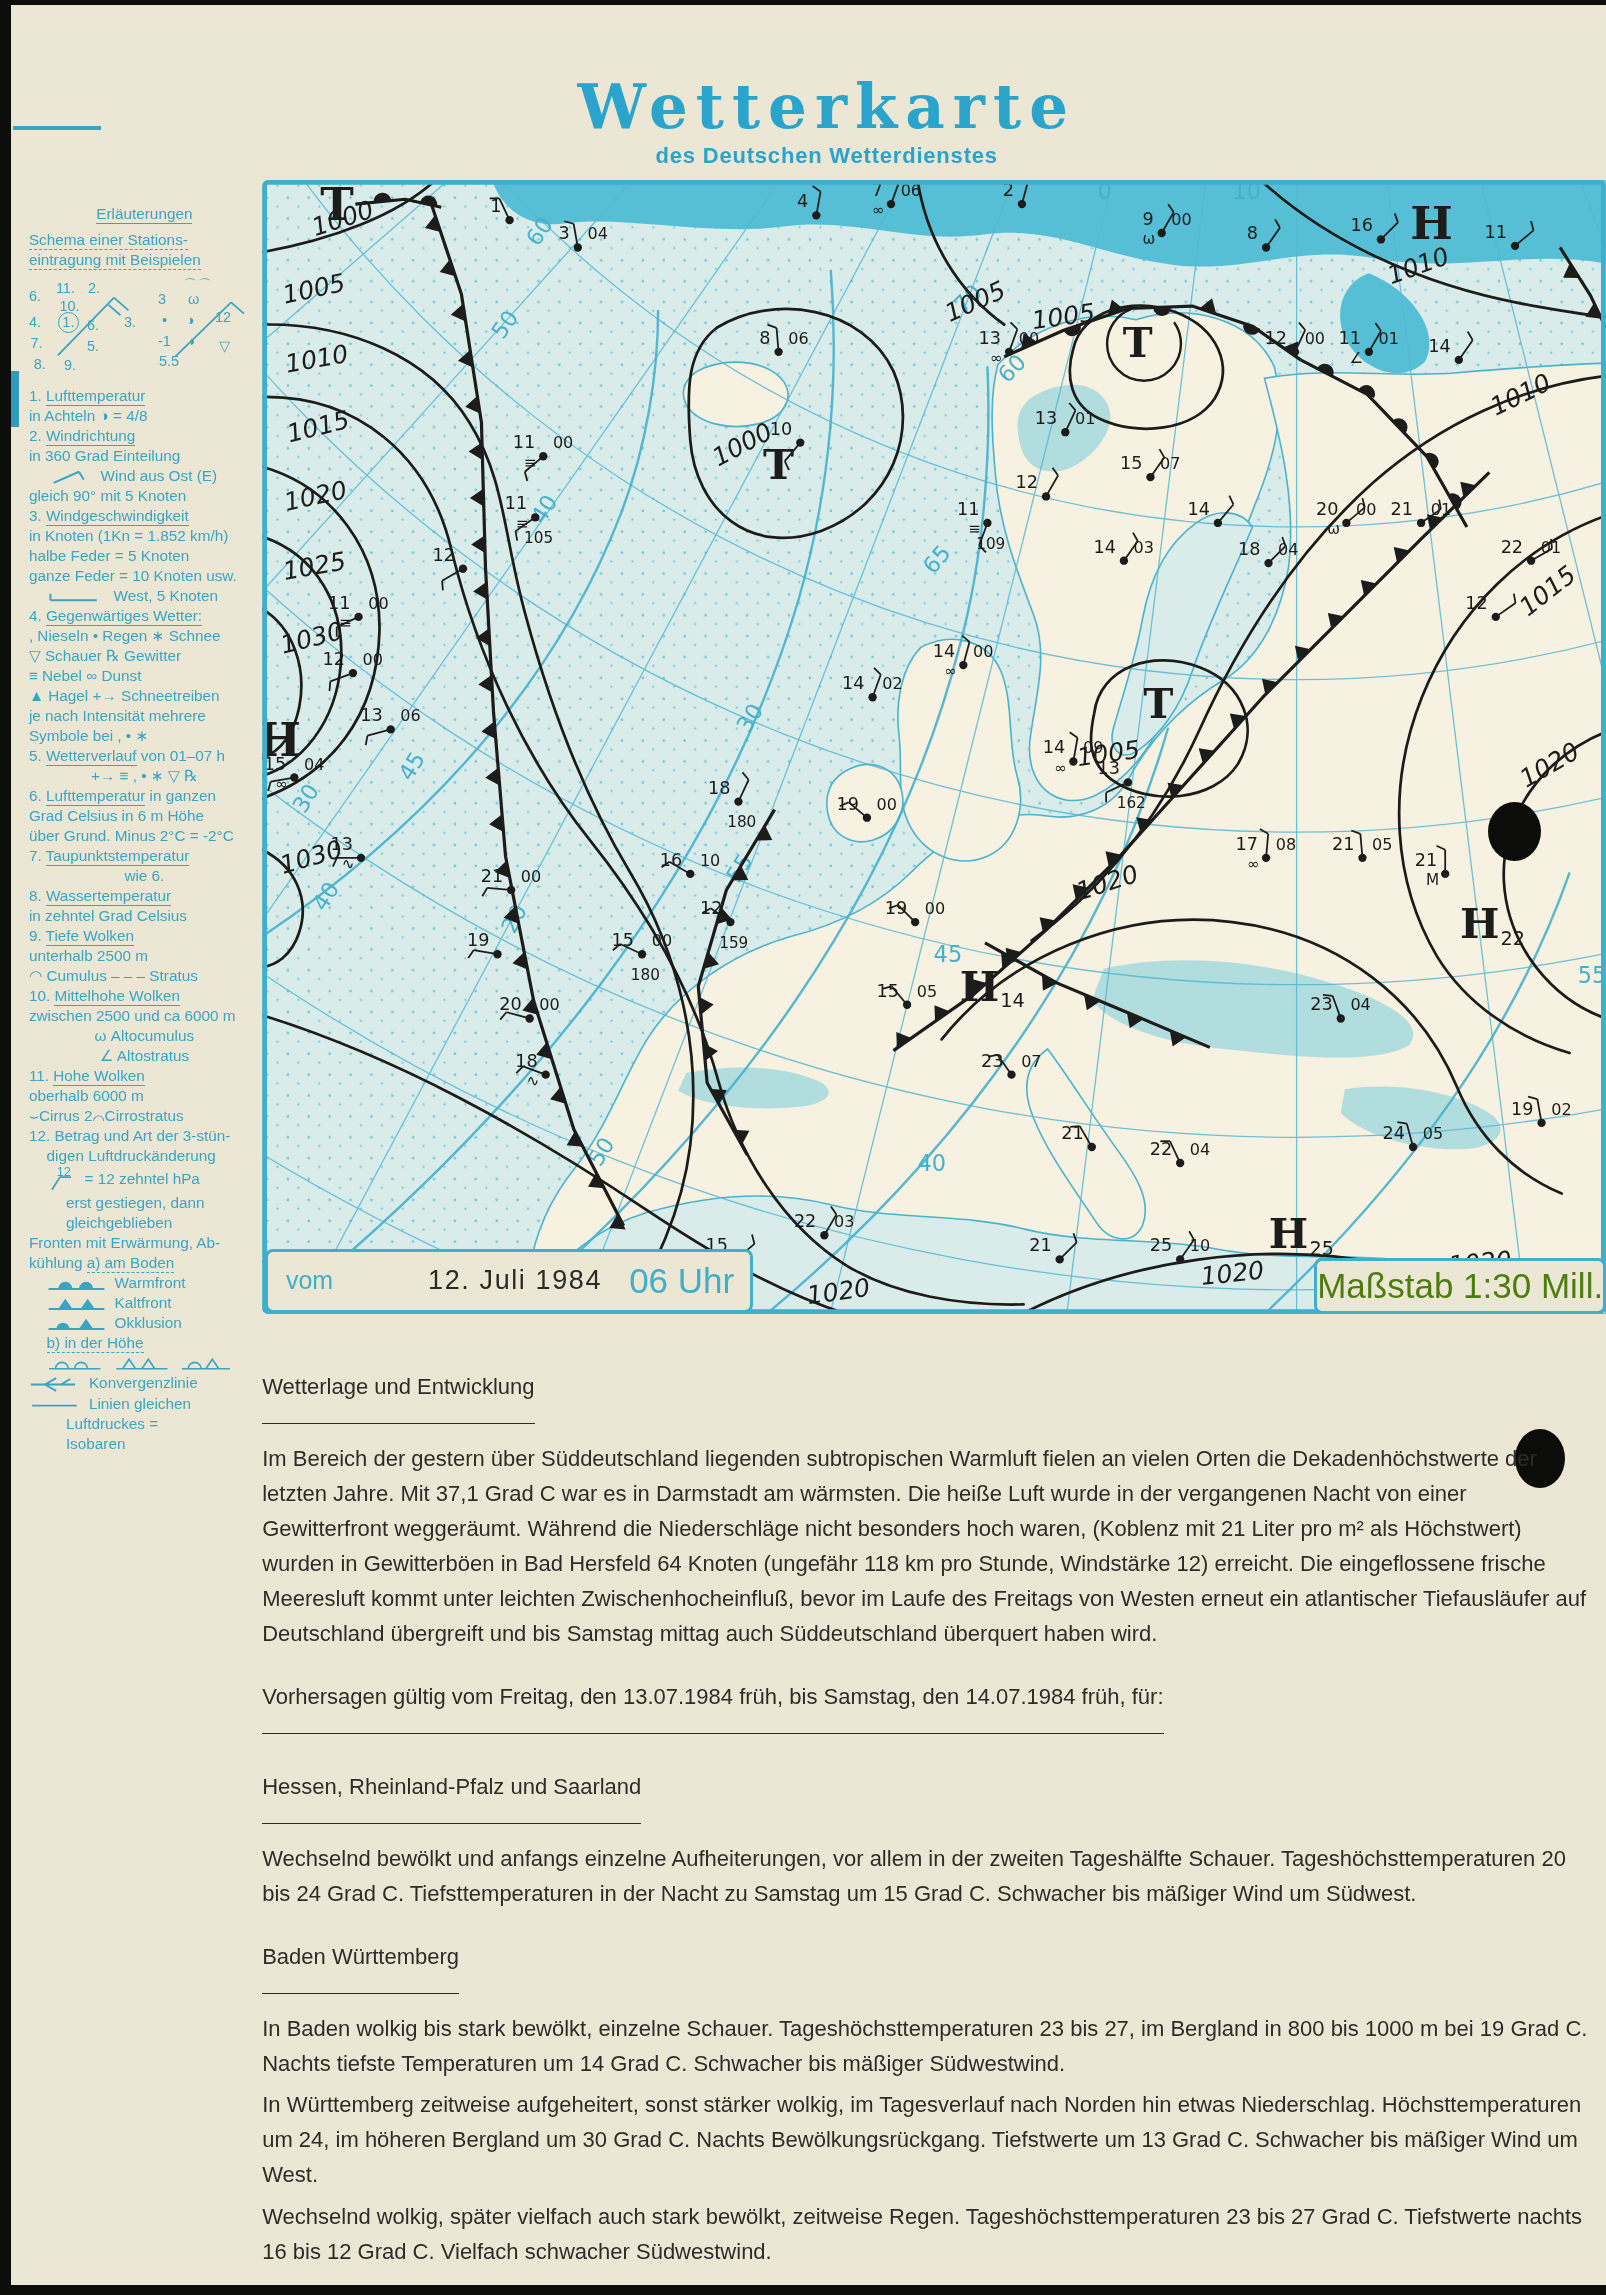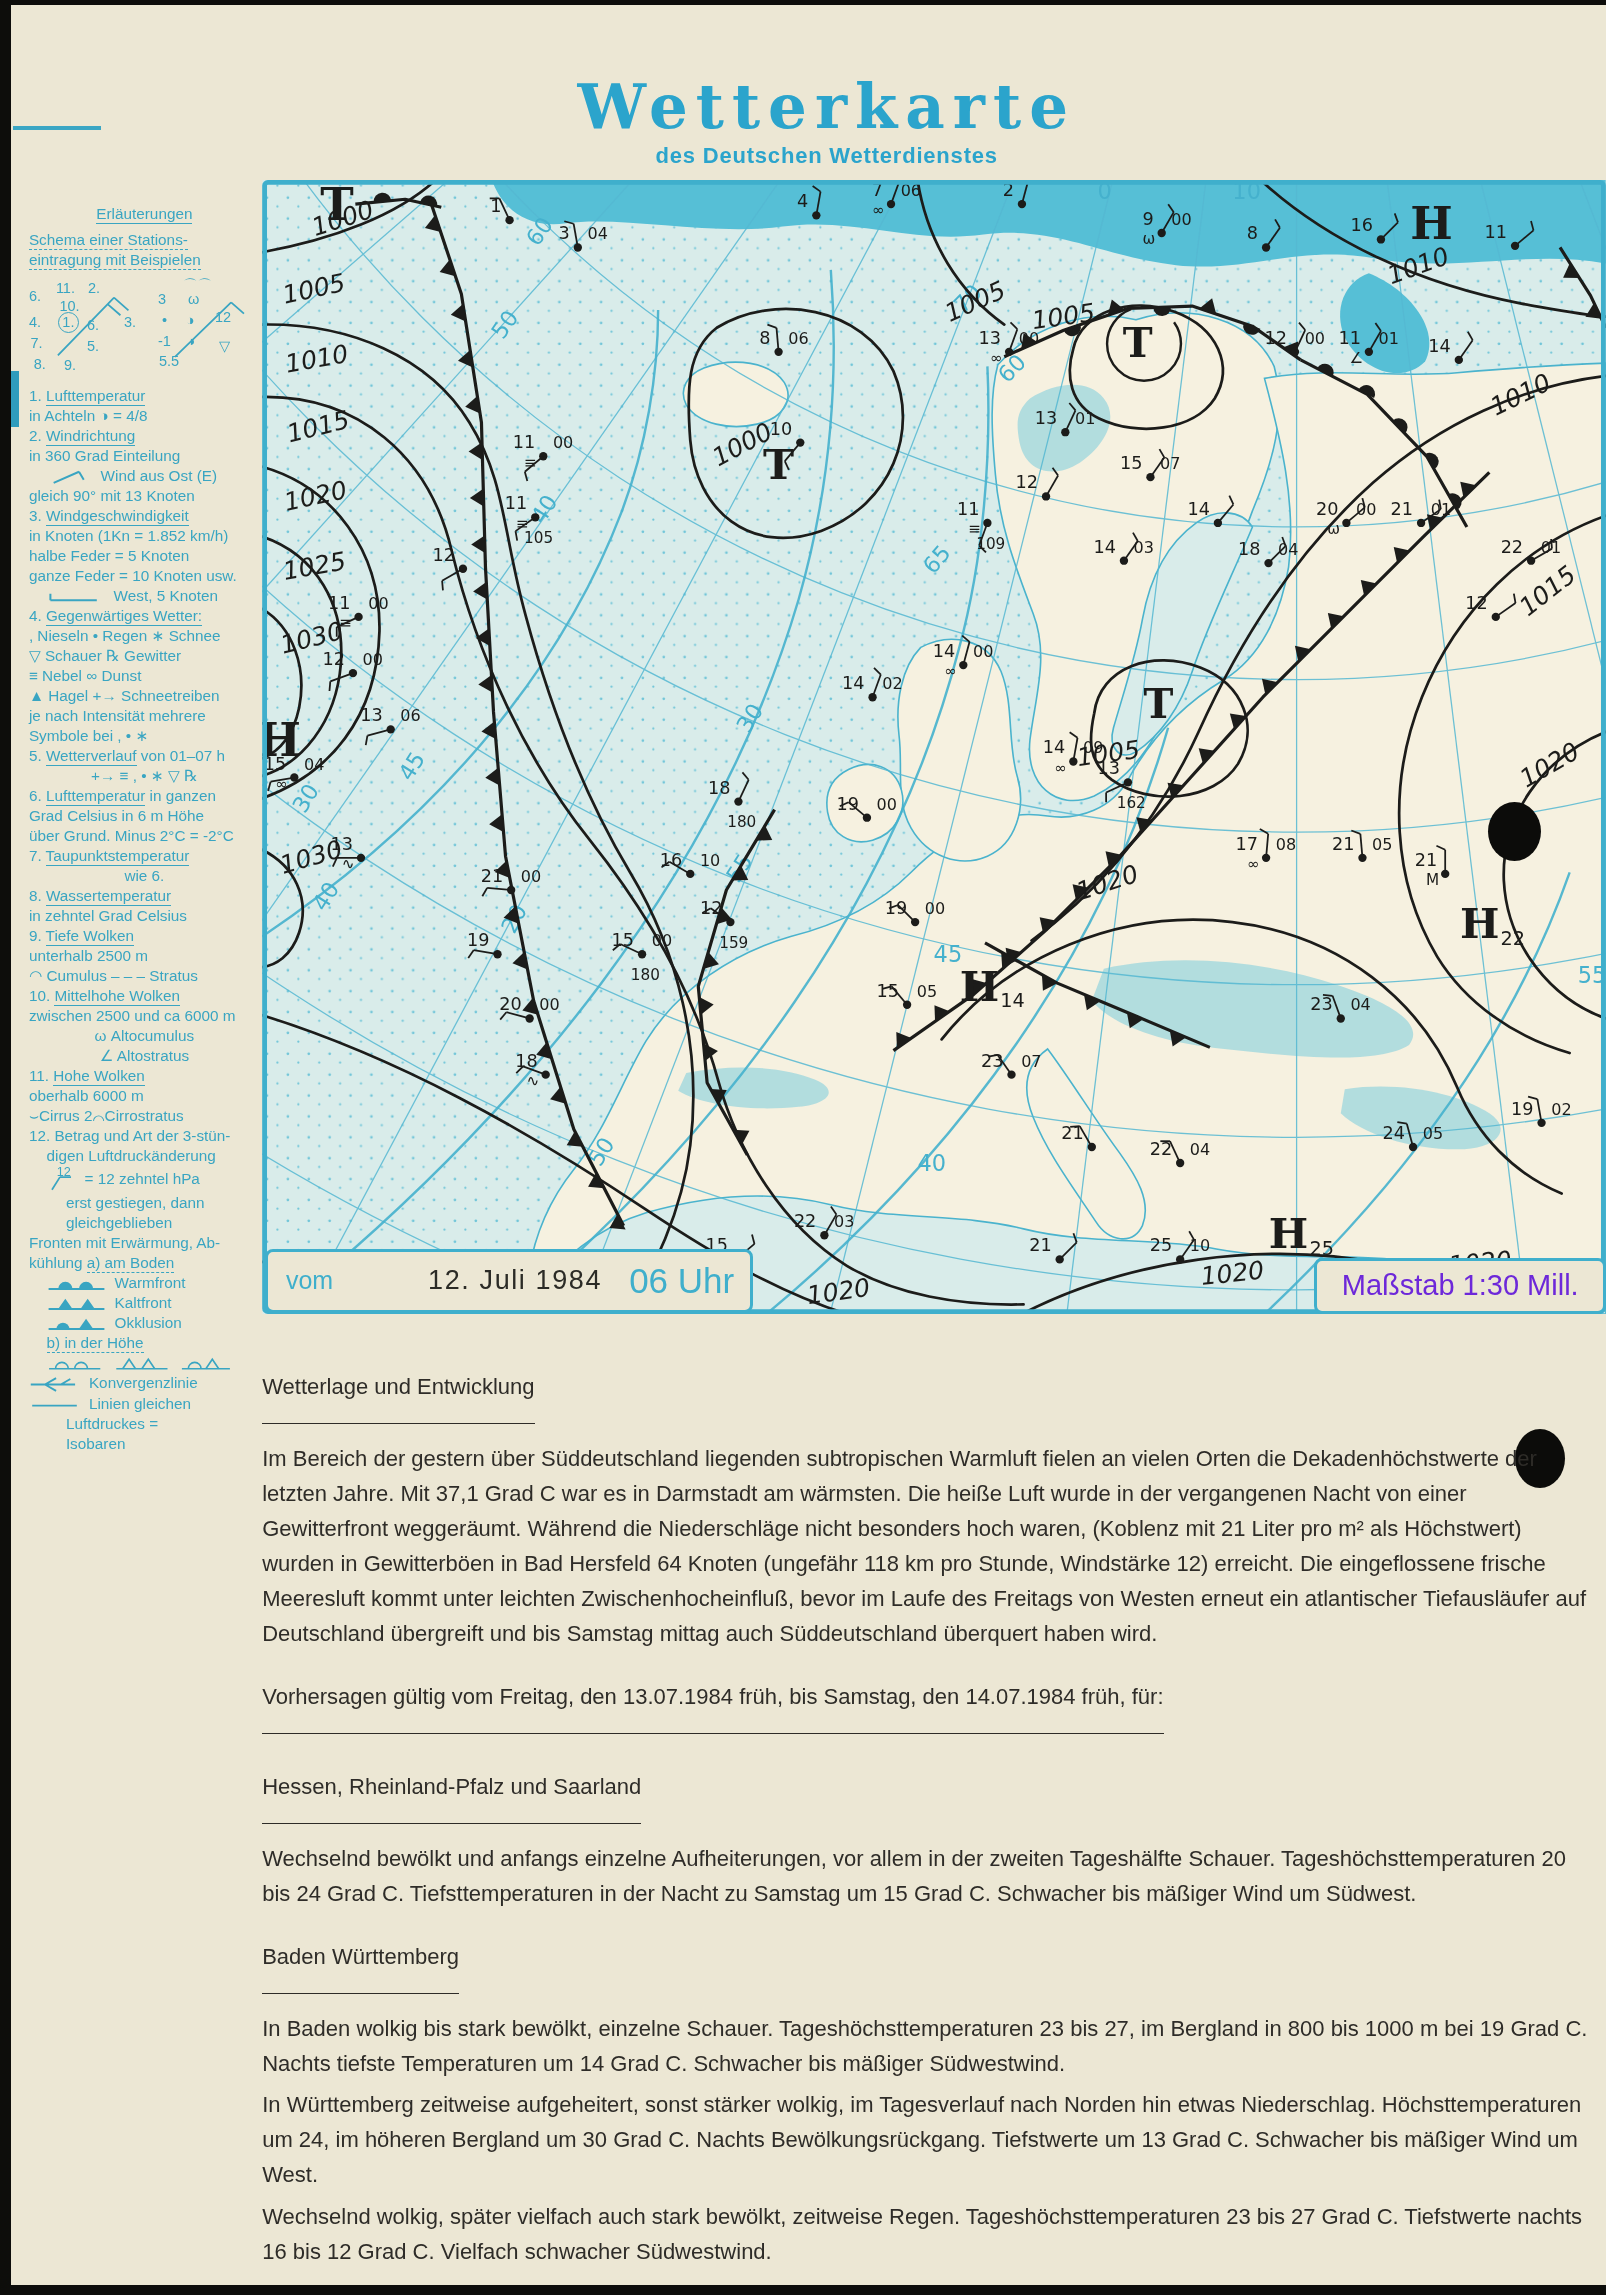--- a/index.html
+++ b/index.html
@@ -36,21 +36,21 @@
   #map svg{position:absolute;left:0;top:0;}
 
   
   .mapbox{position:absolute;background:#ece7d4;border:3.2px solid #3fafcc;border-radius:8px;
           display:flex;align-items:center;justify-content:center;}
   #datebox{left:254px;top:1244px;width:482px;height:58px;}
   #datebox .vom{color:#3fafcc;font-size:25px;margin-left:17.7px;}
   #datebox .dat{color:#2b2b26;font-size:27px;letter-spacing:1.6px;margin-left:95px;}
   #datebox .uhr{color:#3fafcc;font-size:35px;margin-left:auto;margin-right:16px;}
   #scalebox{left:1303px;top:1253px;width:286px;height:50px;justify-content:center;}
-  #scalebox .sc{color:#6d28d9;font-size:29px;}
+  #scalebox .sc{color:#4d7c0f;font-size:35px;}
 
   
   .hole{position:absolute;background:#0c0c0a;border-radius:50%;}
   #hole1{left:1477px;top:797px;width:53px;height:59px;}
   #hole2{left:1504px;top:1424px;width:50px;height:59px;}
 
   
   #report{position:absolute;left:251px;top:1340px;width:1334px;color:#2e2c28;font-size:22px;line-height:35px;}
   .sec-head{display:inline-block;border-bottom:1.6px solid #2e2c28;padding-bottom:19px;margin:24px 0 11.2px 0;}
   .sec-par{margin:6.4px 0 3.2px 0;text-align:left;}
@@ -98,21 +98,21 @@
           <span style="left: 190px; top: 61px;">▽</span>
           <span style="left: 130px; top: 76px;">5.5</span>
         </div>
         <div class="leg"><span>1. </span><span class="u">Lufttemperatur</span></div>
         <div class="leg"><span>in Achteln    ◑   = 4/8</span></div>
         <div class="leg"><span>2. </span><span class="u">Windrichtung</span></div>
         <div class="leg"><span>in 360 Grad Einteilung</span></div>
         <div class="leg ind"><svg width="45" height="19" viewBox="0 0 56 24">
             <path d="M8,20 L40,6 M40,6 L46,16" stroke="currentColor" stroke-width="2.5" fill="none"></path>
           </svg><span> Wind aus Ost (E)</span></div>
-        <div class="leg"><span>gleich 90° mit 13 Knoten</span></div>
+        <div class="leg"><span>gleich 90° mit 5 Knoten</span></div>
         <div class="leg"><span>3. </span><span class="u">Windgeschwindigkeit</span></div>
         <div class="leg"><span>in Knoten (1Kn = 1.852 km/h)</span></div>
         <div class="leg"><span>halbe Feder = 5 Knoten</span></div>
         <div class="leg"><span>ganze Feder = 10 Knoten usw.</span></div>
         <div class="leg ind"><svg width="58" height="16" viewBox="0 0 72 20">
             <path d="M4,14 L4,6 M4,14 L62,14" stroke="currentColor" stroke-width="2.5" fill="none"></path>
           </svg><span> West, 5 Knoten</span></div>
         <div class="leg"><span>4. </span><span class="u">Gegenwärtiges Wetter:</span></div>
         <div class="leg"><span>, Nieseln  • Regen  ∗ Schnee</span></div>
         <div class="leg"><span>▽ Schauer    ℞ Gewitter</span></div>

